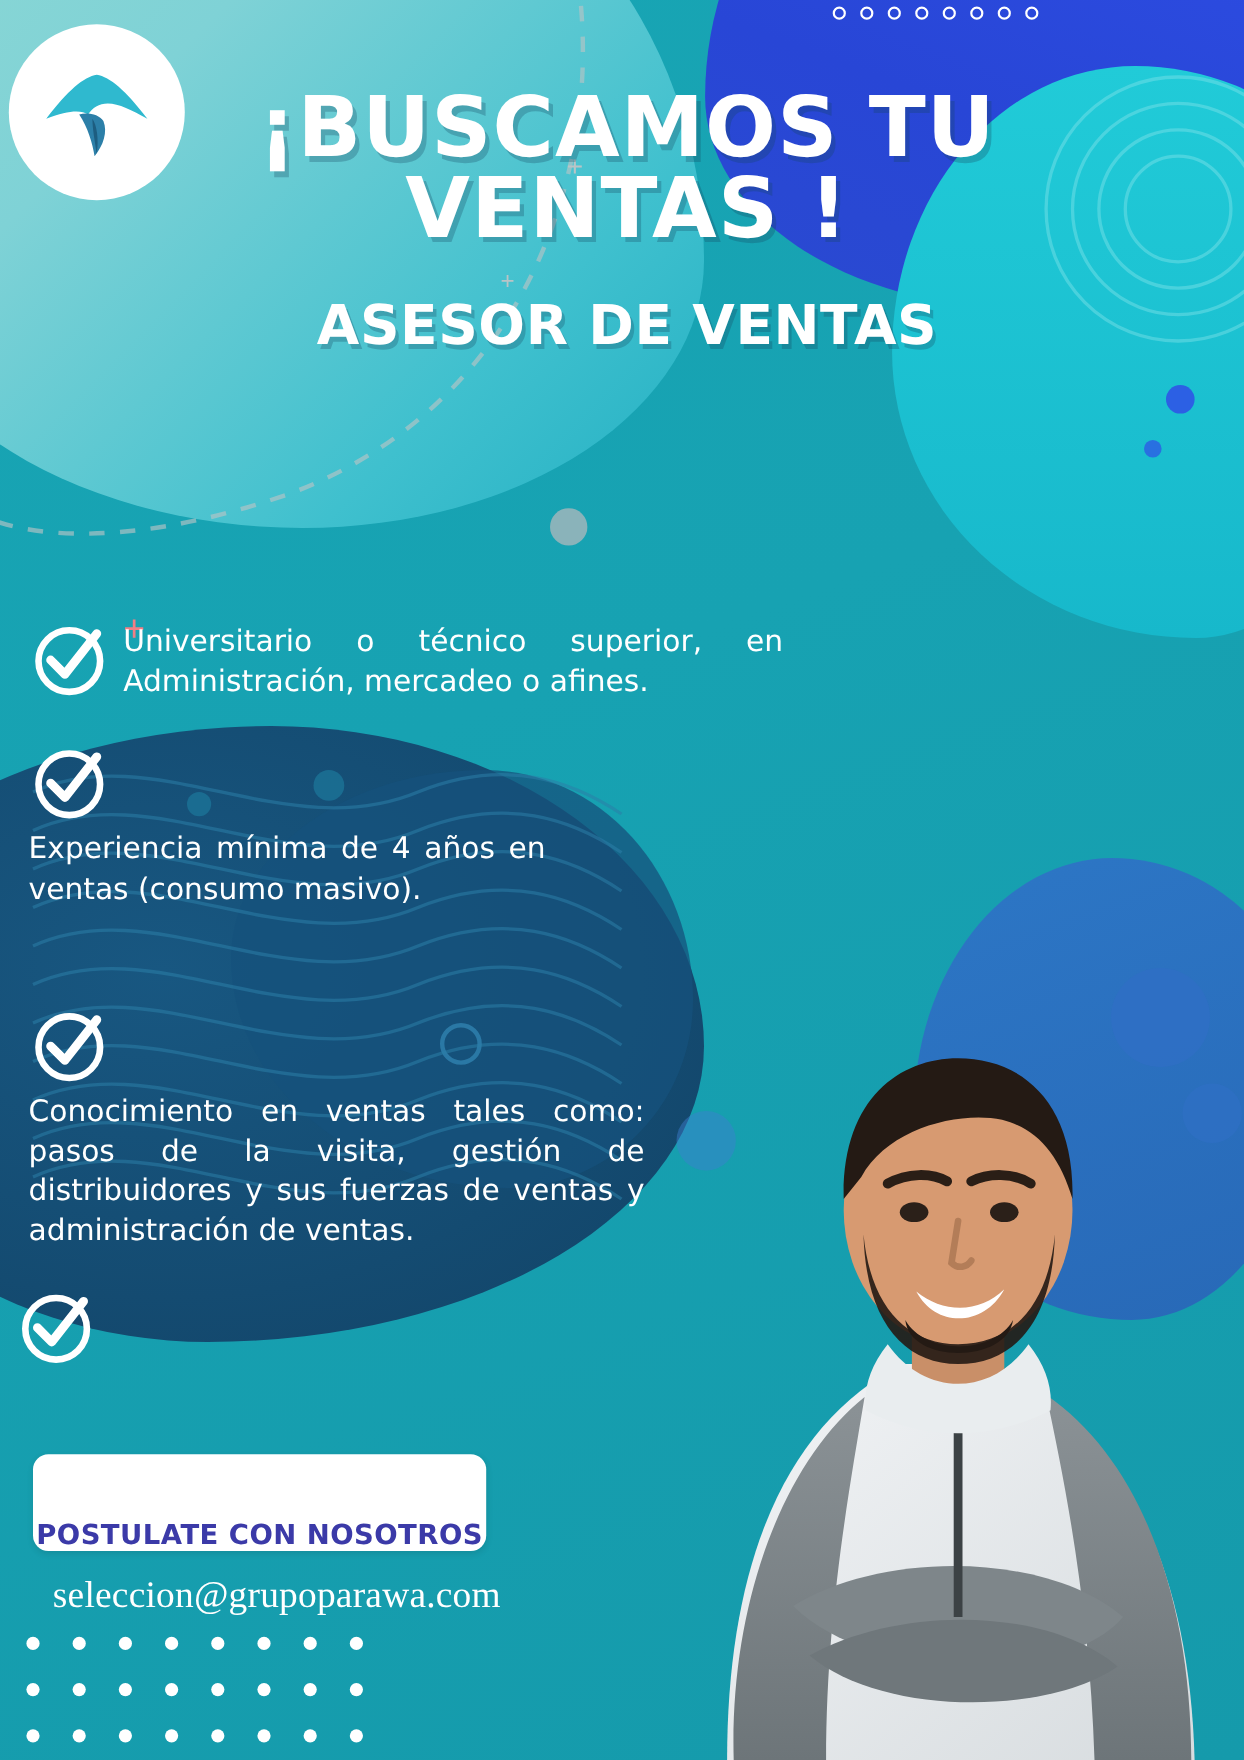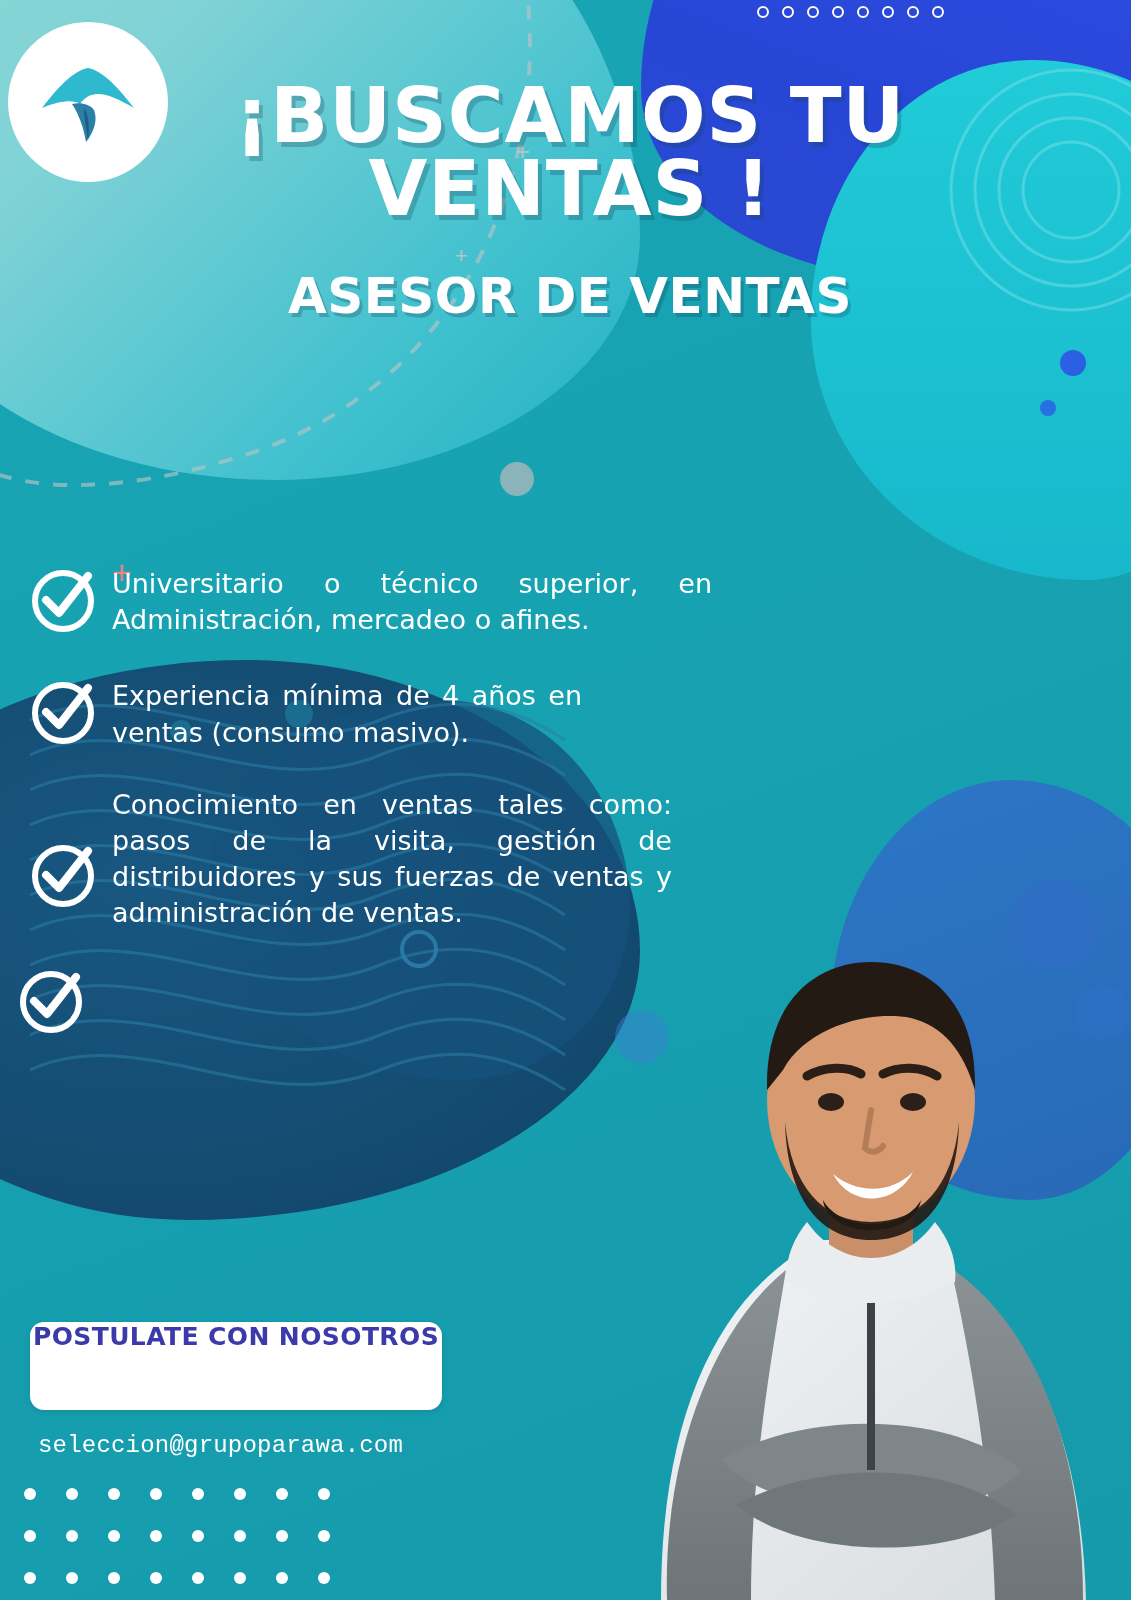--- a/index.html
+++ b/index.html
@@ -199,54 +199,54 @@
     font-family: "DejaVu Sans", sans-serif;
     font-size: 27px;
     line-height: 1.34;
     text-align: justify;
     padding-top: 6px;
   }
   .req-1 .req-text { width: 600px; }
   .req-2 .req-text { width: 470px; }
   .req-3 .req-text { width: 560px; }
   .req-4 .req-text { width: 430px; }
-  .req-2 { margin-top: 34px; }
-  .req-3 { margin-top: 10px; }
+  .req-2 { margin-top: 34px; flex-direction: column; }
+  .req-3 { margin-top: 10px; flex-direction: column; }
   .req-4 { margin-top: 22px; }
 
   
   .cta-btn {
     position: absolute;
     left: 30px;
     top: 1322px;
     width: 412px;
     height: 88px;
     background: #ffffff;
     border-radius: 14px;
     display: flex;
-    align-items: flex-start;
+    align-items: flex-end;
     justify-content: center;
     box-shadow: 0 2px 6px rgba(0,0,0,0.10);
     cursor: pointer;
     border: none;
   }
   .cta-btn span {
     color: #3b3aa8;
     font-family: "DejaVu Sans", sans-serif;
     font-weight: 700;
     font-size: 25px;
     letter-spacing: 0.4px;
   }
   .email {
     position: absolute;
-    left: 38px;
+    left: 48px;
     top: 1432px;
     color: #ffffff;
-    font-family: Liberation Mono, monospace;
-    font-size: 24px;
+    font-family: Liberation Serif, serif;
+    font-size: 34px;
     letter-spacing: 0.2px;
   }
 
   
   .person {
     position: absolute;
     right: 0;
     bottom: 0;
     width: 560px;
     height: 830px;

